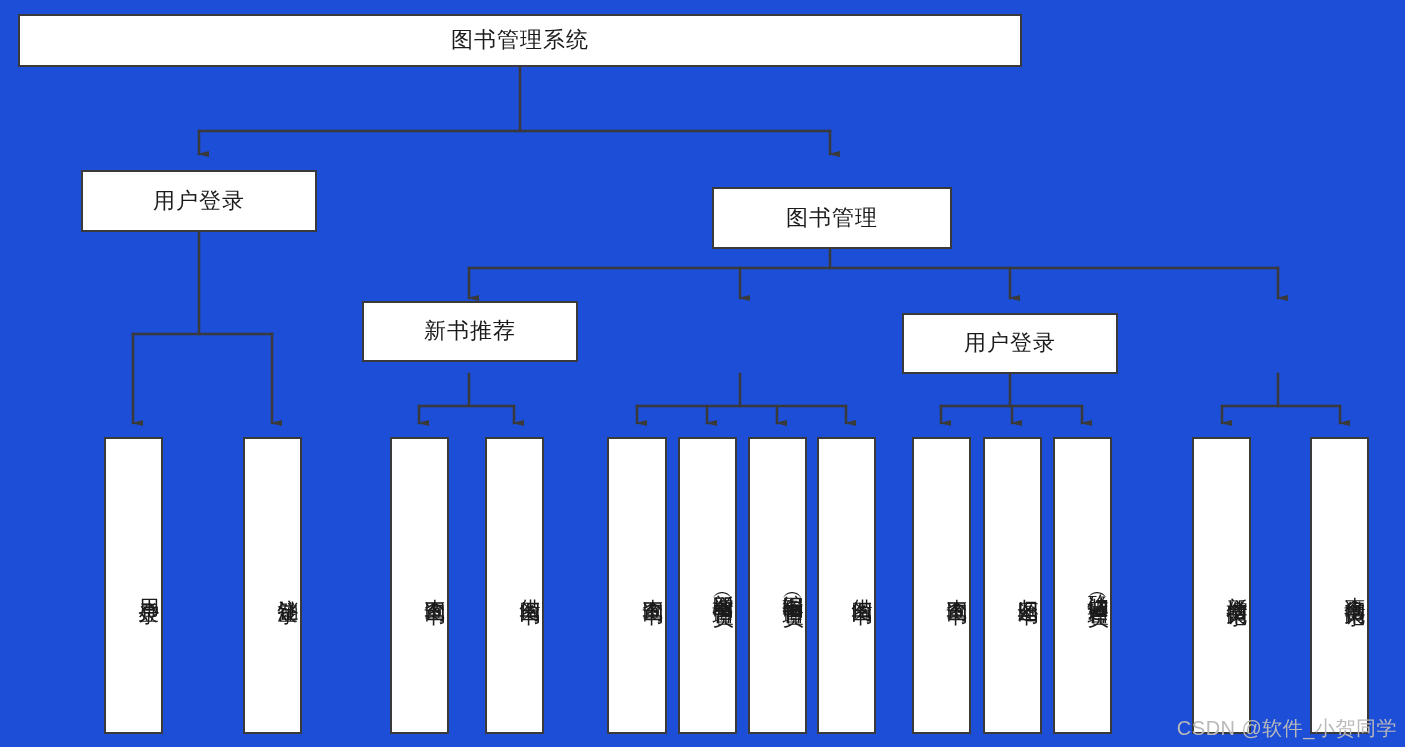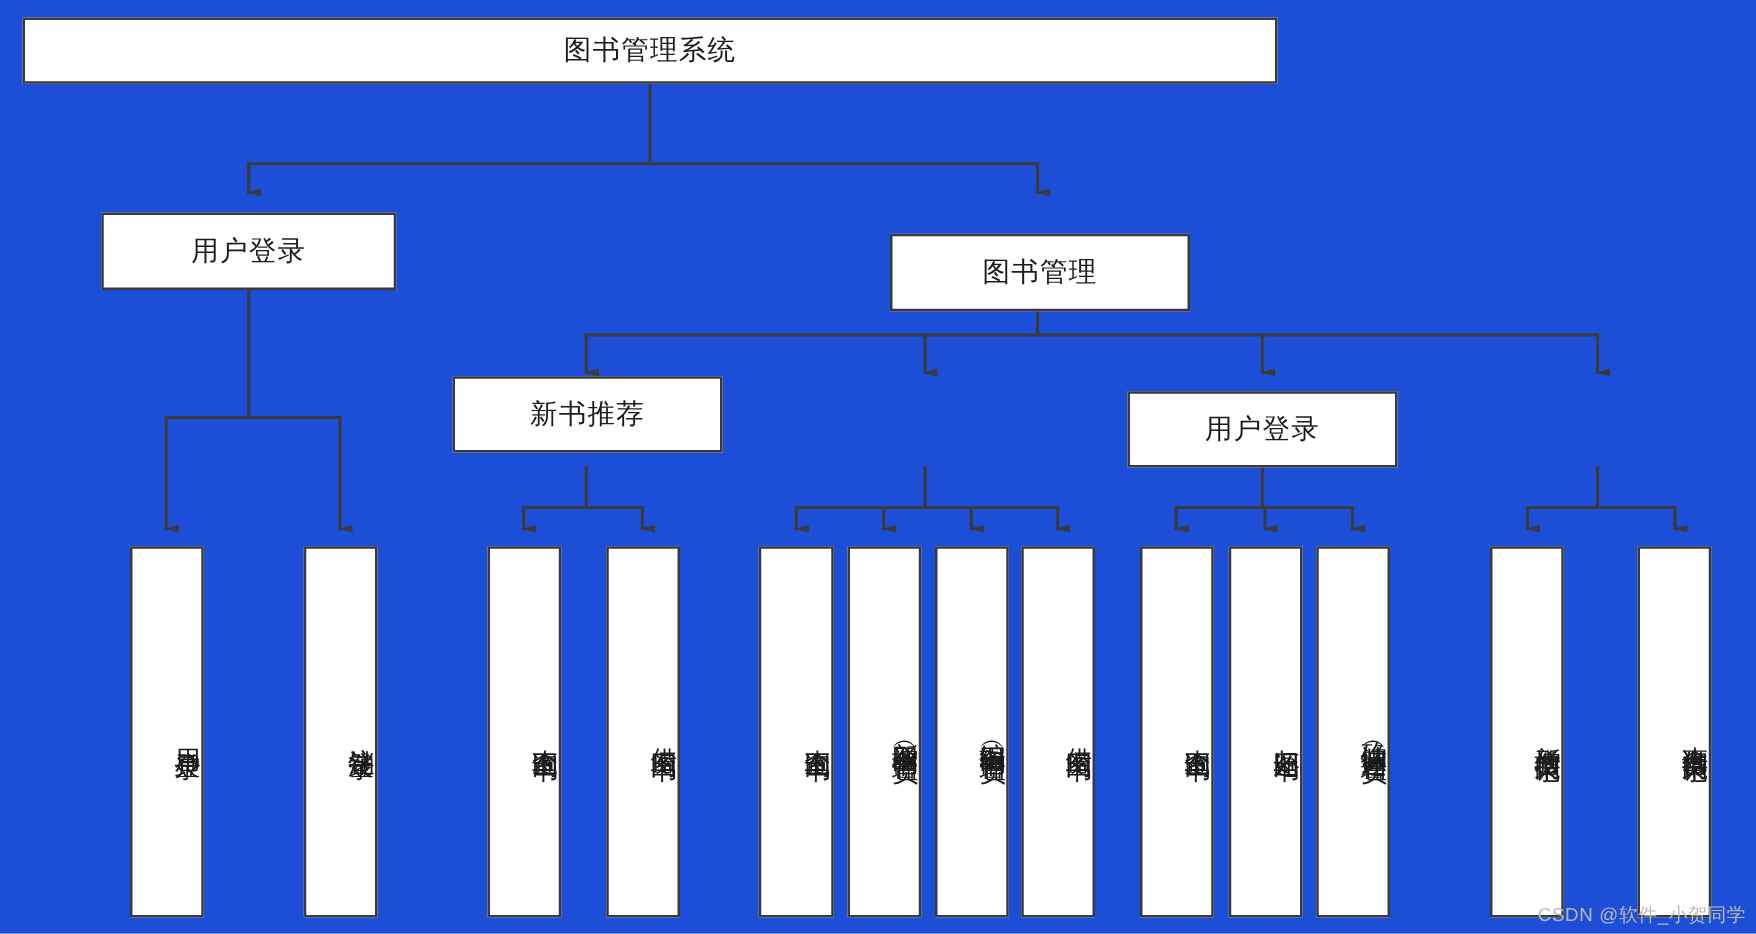--- a/index.html
+++ b/index.html
@@ -51,21 +51,21 @@
   }
   .node.vertical .vtext {
     writing-mode: vertical-rl;
     text-orientation: upright;
     white-space: nowrap;
   }
   .watermark {
     position: absolute;
     right: 8px;
     bottom: 5px;
-    font-size: 15px;
+    font-size: 20px;
     color: #b9b9b9;
     letter-spacing: 0.5px;
     white-space: nowrap;
     pointer-events: none;
   }
 </style>
 </head>
 <body>
 
 <div id="canvas">

